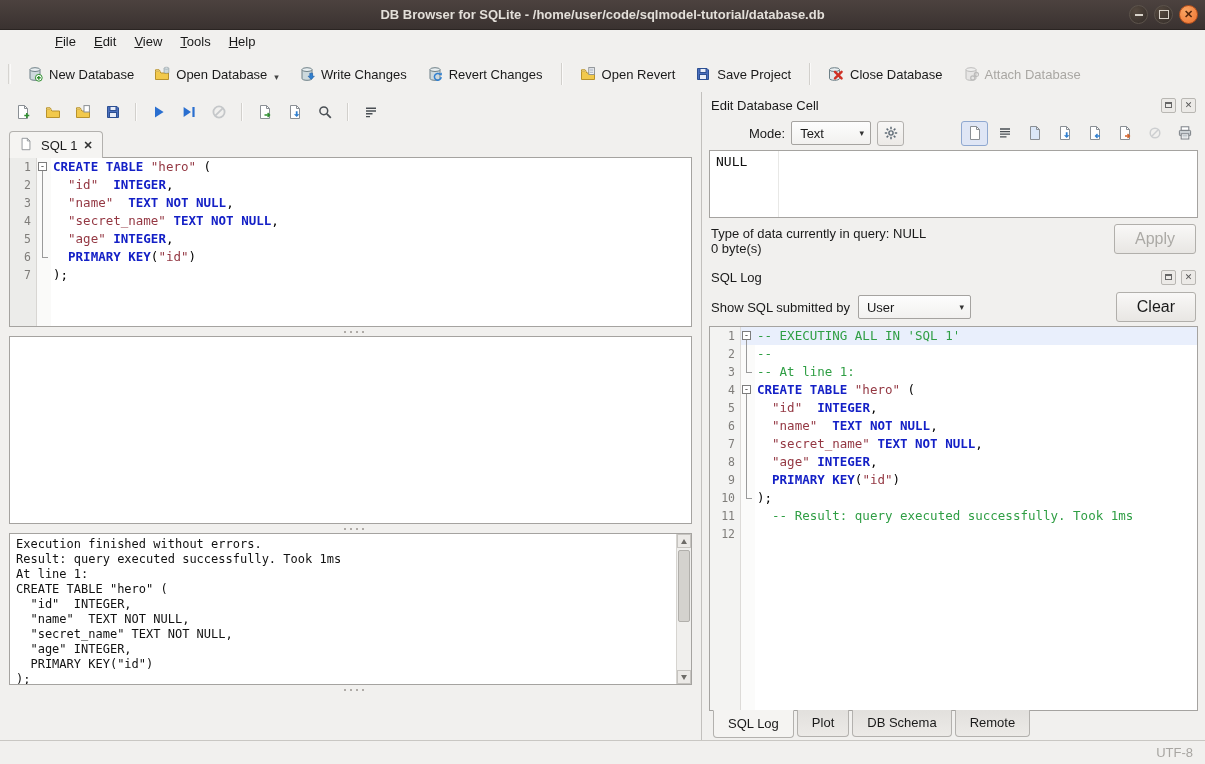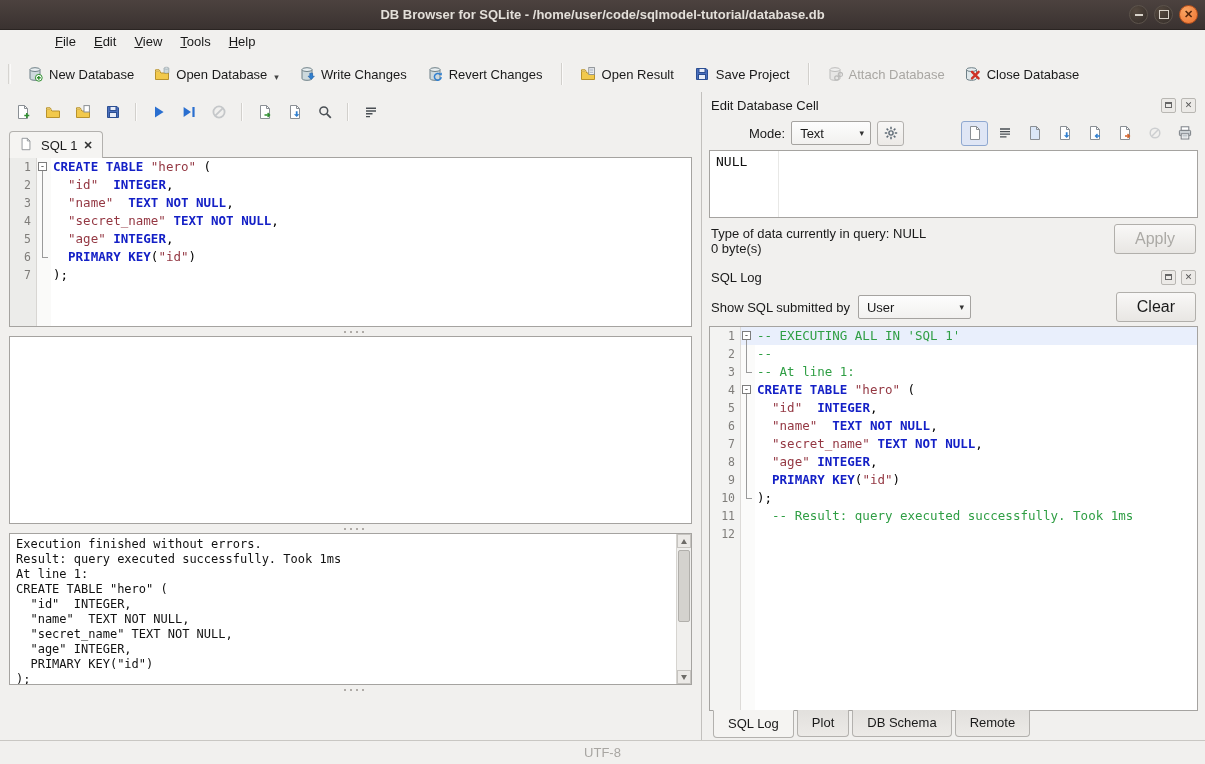--- a/index.html
+++ b/index.html
@@ -148,21 +148,21 @@
     background:linear-gradient(90deg,#f3f3f2 0 30px,#dddbd8 30px 31px,#fbfbfa 31px 45px,#ffffff 45px); }
 
   .bottom-tabs { display:flex; align-items:flex-start; height:29px; padding:0 4px; }
   .btab { padding:5px 14px 6px; margin-right:3px; position:relative; top:-1px;
     border:1px solid #b3b1ae; border-top:none; border-radius:0 0 4px 4px;
     background:linear-gradient(#e2e0dd,#eceae7); }
   .btab.active { background:#f5f4f2; border-top:1px solid #f5f4f2; }
 
   
   .statusbar { height:24px; border-top:1px solid #c9c7c3; background:#f1f0ee;
-    display:flex; align-items:center; justify-content:center; padding:0 12px; color:#a8a6a2; }
+    display:flex; align-items:center; justify-content:flex-end; padding:0 12px; color:#a8a6a2; }
 
   u { text-decoration:underline; }
 </style>
 </head>
 <body>
 
 <div>
 
   <div class="titlebar">
     <span>DB Browser for SQLite - /home/user/code/sqlmodel-tutorial/database.db</span>
@@ -232,56 +232,56 @@
       <div class="tb-sep"></div>
       <button class="tb-btn">
         <span class="icon">
           <svg width="16" height="16" viewBox="0 0 16 16">
             <path d="M1.5 13.5v-8h4l1.5 1.5h7.5v6.5z" fill="#f2c94c" stroke="#b8922c"></path>
             <path d="M1.5 5.5V3.8h3.6l1.4 1.7" fill="#f7dc84" stroke="#b8922c"></path>
             <rect x="8.8" y="1.6" width="5.6" height="6.8" fill="#fff" stroke="#8a8f94"></rect>
             <path d="M9.8 3.2h3.5M9.8 4.8h3.5M9.8 6.4h3.5" stroke="#9aa7b8" stroke-width="0.8"></path>
           </svg>
         </span>
-        <span class="tb-label">Open Result</span>
+        <span class="tb-label">Open Revert</span>
       </button>
       <button class="tb-btn">
         <span class="icon">
           <svg width="16" height="16" viewBox="0 0 16 16">
             <path d="M2.5 2.5h9.5l1.5 1.5v9.5h-11z" fill="#4a6fbe" stroke="#2c4f92"></path>
             <rect x="4.5" y="8.5" width="7" height="5" fill="#e8edf8" stroke="#2c4f92"></rect>
             <rect x="5" y="2.5" width="6" height="4" fill="#e8edf8" stroke="#2c4f92"></rect>
           </svg>
         </span>
         <span class="tb-label">Save Project</span>
       </button>
       <div class="tb-sep"></div>
+      <button class="tb-btn">
+        <span class="icon">
+          <svg width="16" height="16" viewBox="0 0 16 16">
+            <g transform="translate(-1.5 0)">
+              <path d="M3 3.6v8.8c0 1.2 2.3 1.9 5 1.9s5-.7 5-1.9V3.6" fill="#e0e8ea" stroke="#6d7f86"></path>
+              <ellipse cx="8" cy="3.6" rx="5" ry="1.9" fill="#e9eff1" stroke="#6d7f86"></ellipse>
+            </g>
+            <path d="M7 5.8l6.6 6.6M13.6 5.8L7 12.4" stroke="#cf3125" stroke-width="2.4" stroke-linecap="round"></path>
+          </svg>
+        </span>
+        <span class="tb-label">Close Database</span>
+      </button>
       <button class="tb-btn disabled">
         <span class="icon">
           <svg width="16" height="16" viewBox="0 0 16 16">
             <path d="M3 3.6v8.8c0 1.2 2.3 1.9 5 1.9s5-.7 5-1.9V3.6" fill="#dcdcdc" stroke="#6d7f86"></path>
             <ellipse cx="8" cy="3.6" rx="5" ry="1.9" fill="#e9eff1" stroke="#6d7f86"></ellipse>
             <circle cx="9.8" cy="12" r="2.1" fill="none" stroke="#7d7d7d" stroke-width="1.2"></circle>
             <circle cx="13.4" cy="8.4" r="2.1" fill="none" stroke="#7d7d7d" stroke-width="1.2"></circle>
             <path d="M10.8 11l1.8-1.8" stroke="#7d7d7d" stroke-width="1.2"></path>
           </svg>
         </span>
         <span class="tb-label">Attach Database</span>
-      </button>
-      <button class="tb-btn">
-        <span class="icon">
-          <svg width="16" height="16" viewBox="0 0 16 16">
-            <g transform="translate(-1.5 0)">
-              <path d="M3 3.6v8.8c0 1.2 2.3 1.9 5 1.9s5-.7 5-1.9V3.6" fill="#e0e8ea" stroke="#6d7f86"></path>
-              <ellipse cx="8" cy="3.6" rx="5" ry="1.9" fill="#e9eff1" stroke="#6d7f86"></ellipse>
-            </g>
-            <path d="M7 5.8l6.6 6.6M13.6 5.8L7 12.4" stroke="#cf3125" stroke-width="2.4" stroke-linecap="round"></path>
-          </svg>
-        </span>
-        <span class="tb-label">Close Database</span>
       </button>
     </div>
 
   <div class="content">
 
     <div class="left-col">
 
       <div class="page">
         <div class="sql-toolbar">
             <button class="icon-btn">

